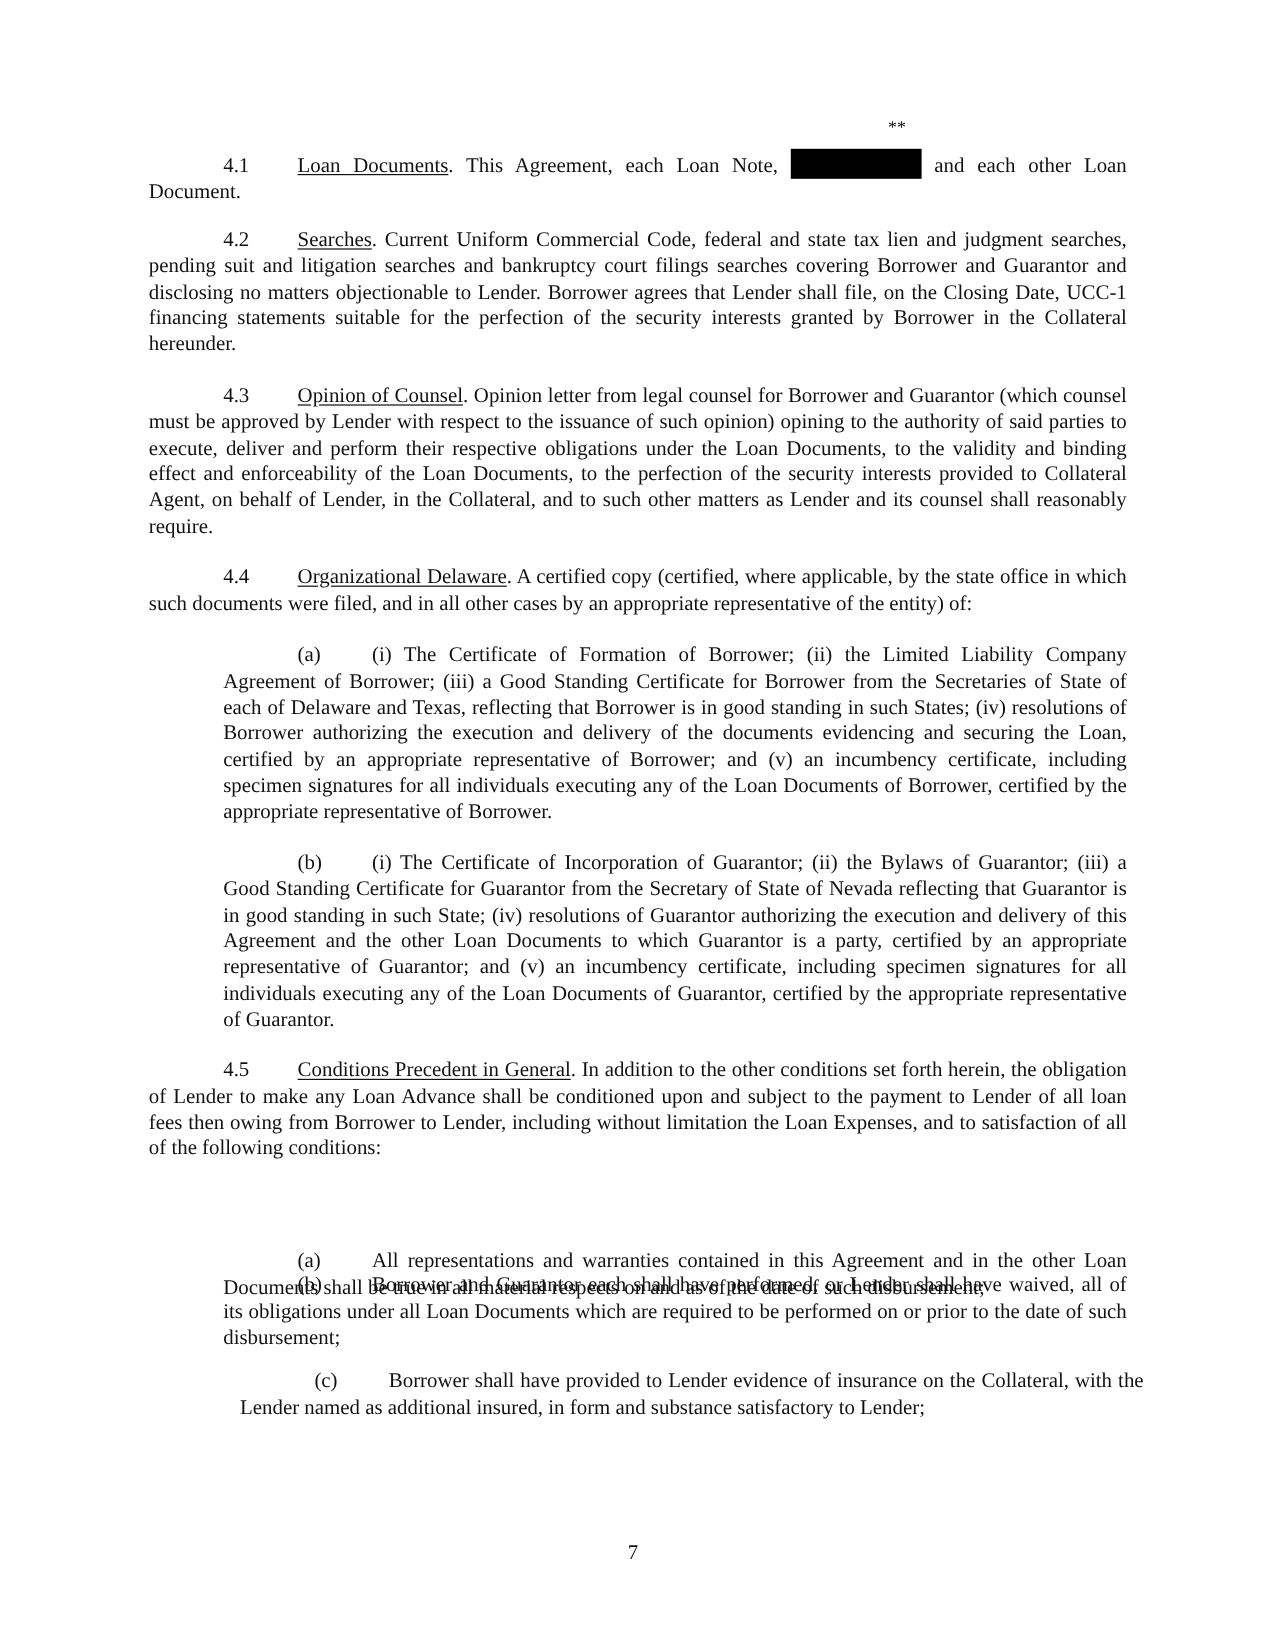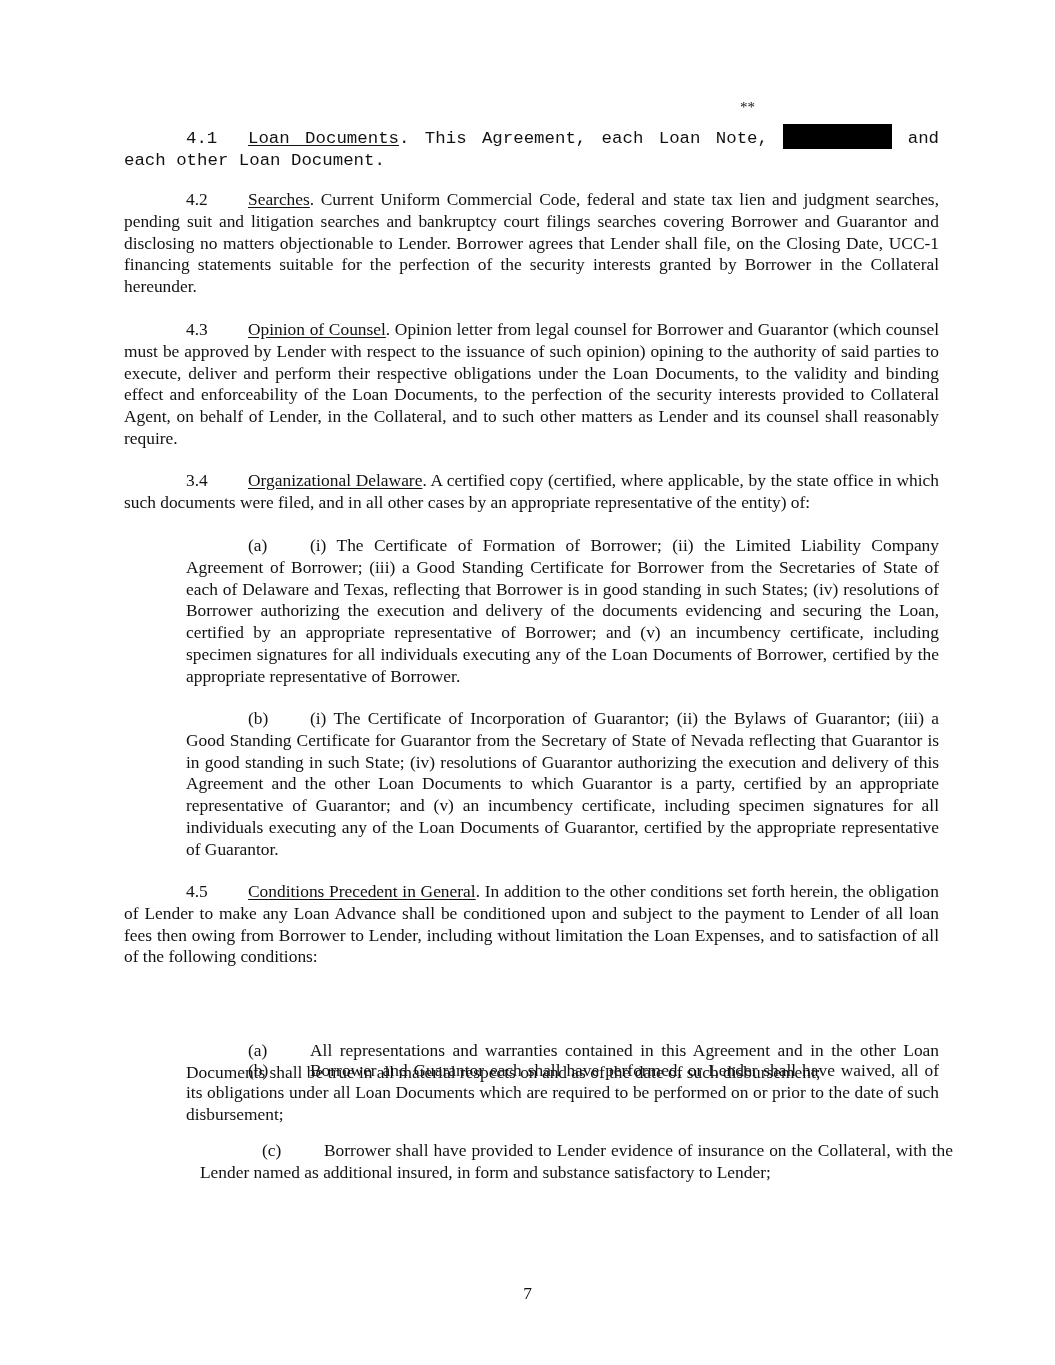--- a/index.html
+++ b/index.html
@@ -61,27 +61,27 @@
     line-height: 20px;
   }
 </style>
 </head>
 <body>
 
 <div class="stars">**</div>
 
 <div class="page">
 
-  <p class="para first-indent" style="top:124px;font-family:Liberation Mono, monospace;"><span class="num">4.1</span><span class="u">Loan Documents</span><span>.  This Agreement, each Loan Note, </span><span class="redact" aria-label="redacted"></span><span> and each other Loan Document.</span></p>
+  <p class="para first-indent" style="top:124px;"><span class="num">4.1</span><span class="u">Loan Documents</span><span>.  This Agreement, each Loan Note, </span><span class="redact" aria-label="redacted"></span><span> and each other Loan Document.</span></p>
 
   <p class="para first-indent" style="top:189px;"><span class="num">4.2</span><span class="u">Searches</span><span>.  Current Uniform Commercial Code, federal and state tax lien and judgment searches, pending suit and litigation searches and bankruptcy court filings searches covering Borrower and Guarantor and disclosing no matters objectionable to Lender.  Borrower agrees that Lender shall file, on the Closing Date, UCC-1 financing statements suitable for the perfection of the security interests granted by Borrower in the Collateral hereunder.</span></p>
 
   <p class="para first-indent" style="top:319px;"><span class="num">4.3</span><span class="u">Opinion of Counsel</span><span>.  Opinion letter from legal counsel for Borrower and Guarantor (which counsel must be approved by Lender with respect to the issuance of such opinion) opining to the authority of said parties to execute, deliver and perform their respective obligations under the Loan Documents, to the validity and binding effect and enforceability of the Loan Documents, to the perfection of the security interests provided to Collateral Agent, on behalf of Lender, in the Collateral, and to such other matters as Lender and its counsel shall reasonably require.</span></p>
 
-  <p class="para first-indent" style="top:470px;"><span class="num">3.4</span><span class="u">Organizational Delaware</span><span>.  A certified copy (certified, where applicable, by the state office in which such documents were filed, and in all other cases by an appropriate representative of the entity) of:</span></p>
+  <p class="para first-indent" style="top:470px;"><span class="num">4.4</span><span class="u">Organizational Delaware</span><span>.  A certified copy (certified, where applicable, by the state office in which such documents were filed, and in all other cases by an appropriate representative of the entity) of:</span></p>
 
   <p class="para sub first-indent" style="top:535px;"><span class="num">(a)</span><span>(i) The Certificate of Formation of Borrower; (ii) the Limited Liability Company Agreement of Borrower; (iii) a Good Standing Certificate for Borrower from the Secretaries of State of each of Delaware and Texas, reflecting that Borrower is in good standing in such States; (iv) resolutions of Borrower authorizing the execution and delivery of the documents evidencing and securing the Loan, certified by an appropriate representative of Borrower; and (v) an incumbency certificate, including specimen signatures for all individuals executing any of the Loan Documents of Borrower, certified by the appropriate representative of Borrower.</span></p>
 
   <p class="para sub first-indent" style="top:708px;"><span class="num">(b)</span><span>(i) The Certificate of Incorporation of Guarantor; (ii) the Bylaws of Guarantor; (iii) a Good Standing Certificate for Guarantor from the Secretary of State of  Nevada reflecting that Guarantor is in good standing in such State; (iv) resolutions of Guarantor authorizing the execution and delivery of this Agreement and the other Loan Documents to which Guarantor is a party, certified by an appropriate representative of Guarantor; and (v) an incumbency certificate, including specimen signatures for all individuals executing any of the Loan Documents of Guarantor, certified by the appropriate representative of Guarantor.</span></p>
 
   <p class="para first-indent" style="top:881px;"><span class="num">4.5</span><span class="u">Conditions Precedent in General</span><span>.  In addition to the other conditions set forth herein, the obligation of Lender to make any Loan Advance shall be conditioned upon and subject to the payment to Lender of all loan fees then owing from Borrower to Lender, including without limitation the Loan Expenses, and to satisfaction of all of the following conditions:</span></p>
 
   <p class="para sub first-indent" style="top:1040px;"><span class="num">(a)</span><span>All representations and warranties contained in this Agreement and in the other Loan Documents shall be true in all material respects on and as of the date of such disbursement;</span></p>
 
   <p class="para sub first-indent" style="top:1024px;margin-top:36px;"><span class="num">(b)</span><span>Borrower and Guarantor each shall have performed, or Lender shall have waived, all of its obligations under all Loan Documents which are required to be performed on or prior to the date of such disbursement;</span></p>

